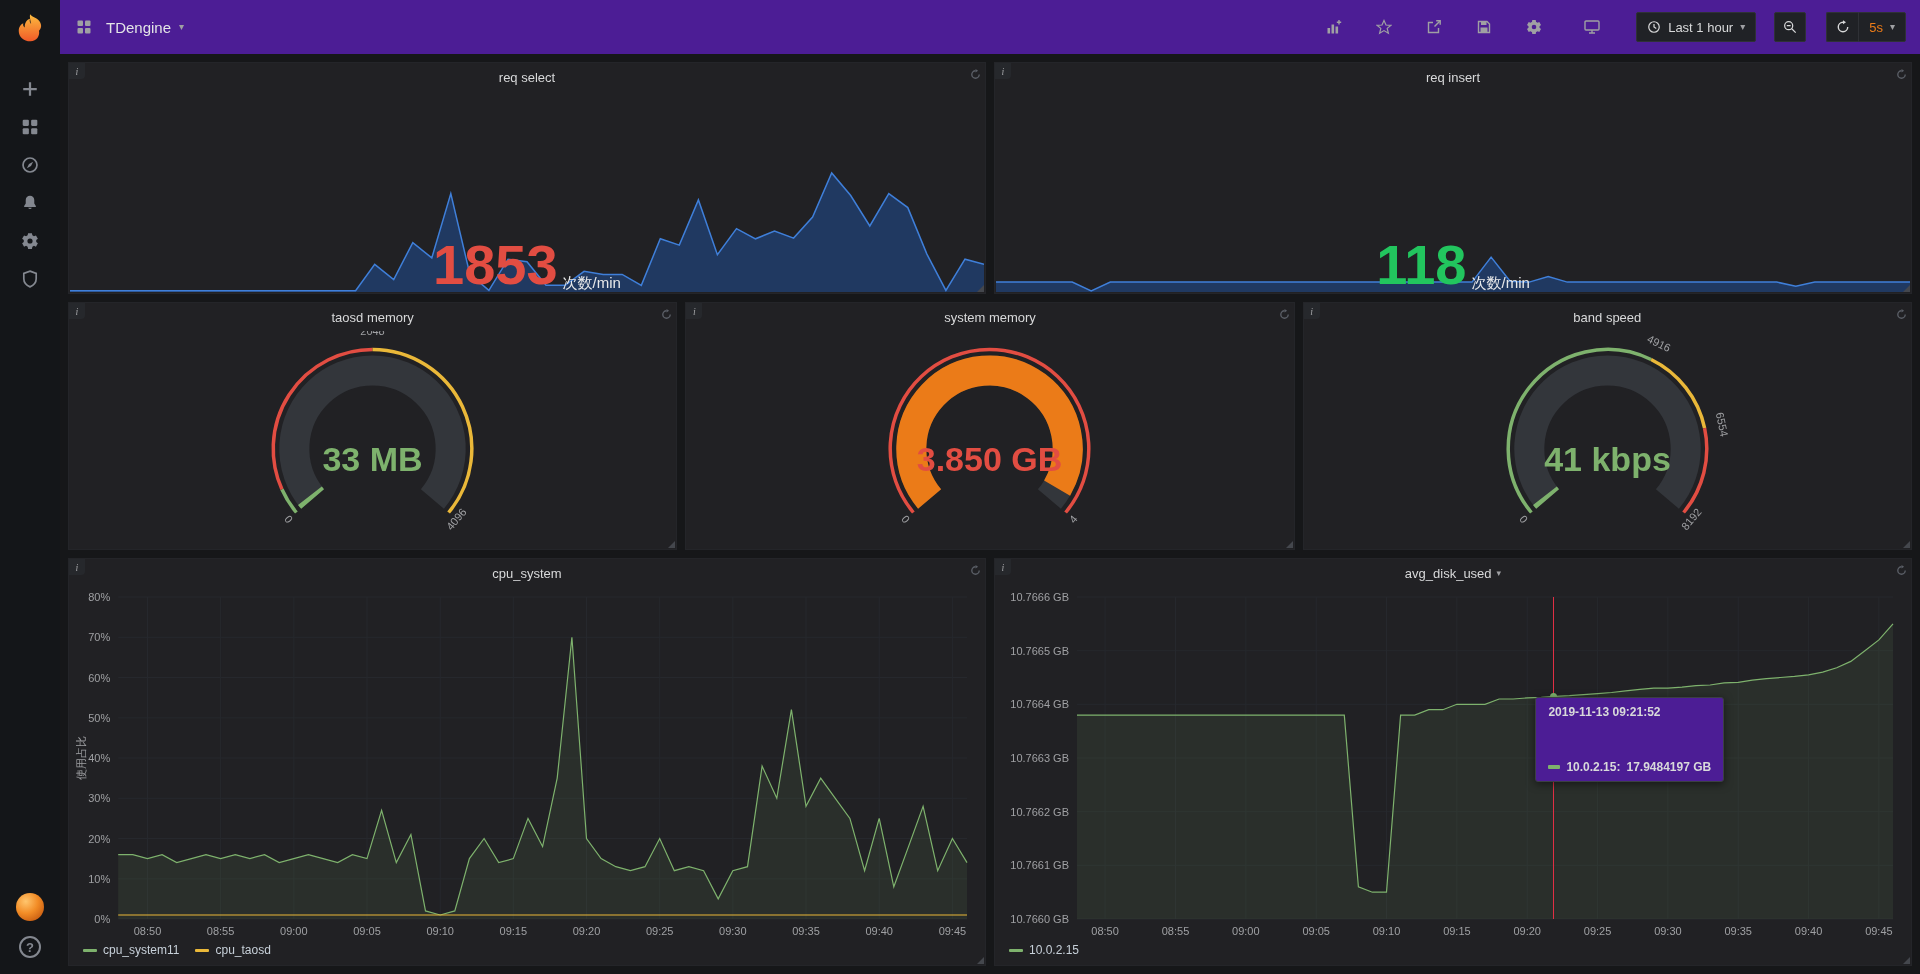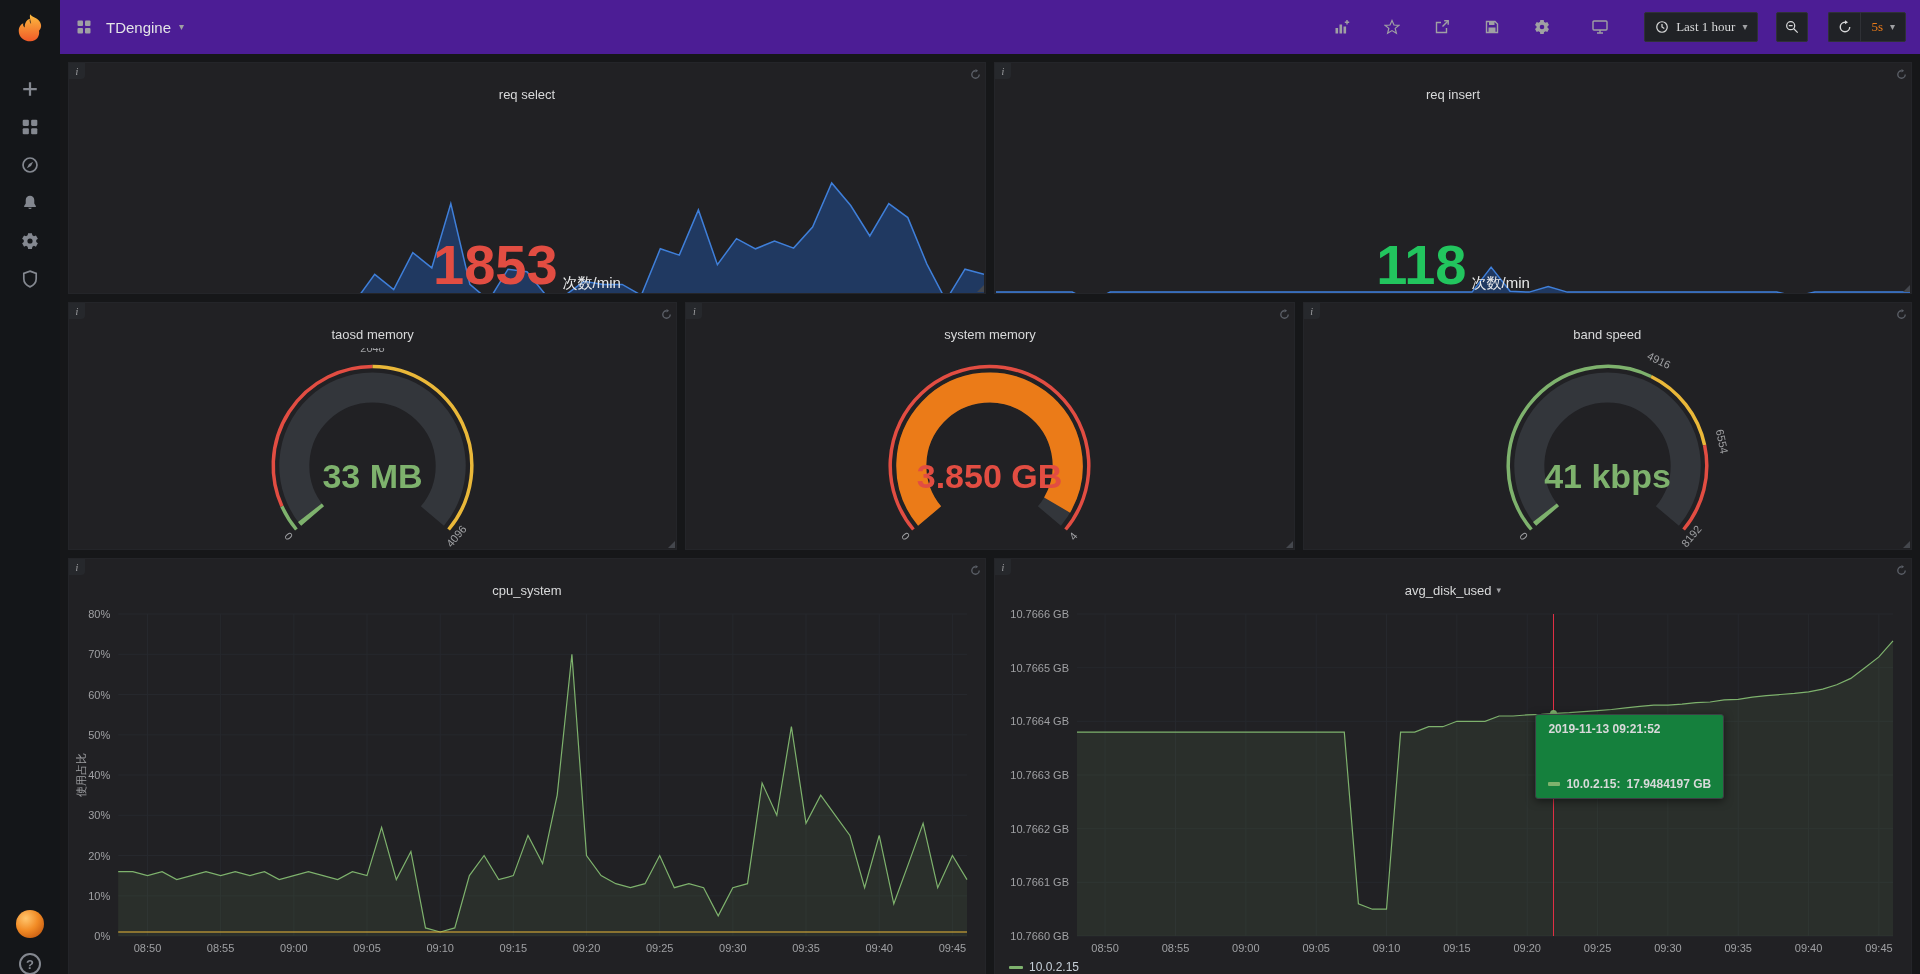--- a/index.html
+++ b/index.html
@@ -17,36 +17,36 @@
   .avatar { width:28px; height:28px; border-radius:50%; background:radial-gradient(circle at 35% 30%, #ffc66e 0%, #f28c26 45%, #b54708 100%); display:block; }
   .help-circle { width:22px; height:22px; border:2px solid #848890; border-radius:50%; color:#848890; display:flex; align-items:center; justify-content:center; font-size:13px; font-weight:bold; }
 
   
   .navbar { grid-row:1; grid-column:2; background:#4c1d95; display:flex; align-items:center; justify-content:space-between; padding:0 14px 0 8px; }
   .nav-left { display:flex; align-items:center; gap:6px; }
   .nav-iconbtn { background:none; border:none; color:#9fa0a3; width:32px; height:32px; display:flex; align-items:center; justify-content:center; cursor:pointer; }
   .nav-iconbtn svg { width:16px; height:16px; }
   .dash-title-btn { background:none; border:none; color:#e3e4e6; font-size:15px; font-family:inherit; display:flex; align-items:center; gap:8px; cursor:pointer; }
   .caret { color:#9fa0a3; font-size:10px; line-height:1; }
-  .nav-right { display:flex; align-items:center; gap:18px;font-family:Liberation Serif, serif; }
+  .nav-right { display:flex; align-items:center; gap:18px; }
   .tv-gap { margin:0 10px 0 8px; }
   .btn { background:#202226; border:1px solid #2f3136; color:#d8d9da; height:30px; border-radius:2px; display:flex; align-items:center; gap:7px; padding:0 10px; font-size:13px; font-family:inherit; cursor:pointer; }
   .btn svg { width:14px; height:14px; }
   .btn.sq { width:32px; padding:0; justify-content:center; }
   .btn-group { display:flex; margin-left:2px; }
   .btn-group .btn:first-child { border-right:none; border-radius:2px 0 0 2px; }
   .btn-group .btn:last-child { border-radius:0 2px 2px 0; }
 
   
   .content { grid-row:2; grid-column:2; padding:8px; display:grid; grid-template-columns:repeat(6,1fr); grid-template-rows:232px 248px 1fr; gap:8px; }
   .span3 { grid-column:span 3; }
   .span2 { grid-column:span 2; }
 
   .panel { background:#212124; border:1px solid #242529; position:relative; display:flex; flex-direction:column; overflow:hidden; }
-  .panel-header { height:28px; flex:0 0 auto; display:flex; align-items:center; justify-content:center; gap:5px; font-size:13px; font-weight:500; color:#d8d9da; cursor:pointer; position:relative; z-index:3;margin-top:17px; }
+  .panel-header { height:28px; flex:0 0 auto; display:flex; align-items:center; justify-content:center; gap:5px; font-size:13px; font-weight:500; color:#d8d9da; cursor:pointer; position:relative; z-index:3; }
   .panel-header .caret { font-size:9px; }
   .panel-info { position:absolute; top:0; left:0; width:16px; height:16px; background:#26282c; color:#9fa0a3; font-size:10px; font-style:italic; font-family:"Liberation Serif", serif; display:flex; align-items:center; justify-content:center; border-radius:0 0 4px 0; z-index:5; cursor:pointer; }
   .panel-loading { position:absolute; top:3px; right:4px; color:#5a5e66; z-index:5; }
   .panel-loading svg { width:11px; height:11px; }
   .panel-body { flex:1; position:relative; }
   .resize { position:absolute; right:1px; bottom:1px; width:0; height:0; border-left:7px solid transparent; border-bottom:7px solid #44474d; cursor:nwse-resize; z-index:5; }
 
   
   .stat { position:absolute; inset:0; display:flex; align-items:flex-end; justify-content:center; gap:5px; z-index:2; pointer-events:none; }
   .stat-num { font-size:56px; font-weight:700; line-height:1; }
@@ -57,21 +57,21 @@
   
   .gauge-host { position:absolute; inset:0; }
 
   
   .graph-body { flex:1; display:flex; flex-direction:column; position:relative; }
   .chart { flex:1; position:relative; margin:0 4px; }
   .legend { height:24px; flex:0 0 auto; display:flex; align-items:center; gap:16px; padding:0 8px 6px 14px; font-size:12px; color:#c7d0d9; }
   .legend-item { display:flex; align-items:center; cursor:pointer; }
   .legend-line { display:inline-block; width:14px; height:3px; margin-right:6px; border-radius:1px; }
 
-  .graph-tooltip { position:absolute; left:59%; top:29%; background:#15803d; border:1px solid #3c3f44; border-radius:3px; padding:7px 12px; font-size:12px; color:#d8d9da; z-index:6; box-shadow:0 2px 8px rgba(0,0,0,0.5); white-space:nowrap; }
+  .graph-tooltip { position:absolute; left:59%; top:29%; background:#4c1d95; border:1px solid #3c3f44; border-radius:3px; padding:7px 12px; font-size:12px; color:#d8d9da; z-index:6; box-shadow:0 2px 8px rgba(0,0,0,0.5); white-space:nowrap; }
   .tt-time { font-weight:bold; margin-bottom:5px; }
   .tt-row { display:flex; align-items:center; gap:6px; font-weight:bold;margin-top:41px; }
   .tt-swatch { width:12px; height:4px; background:#7eb26d; display:inline-block; border-radius:1px; }
 </style>
 </head>
 <body>
 
 <div class="app">
 
   <aside class="sidebar">
@@ -402,20 +402,30 @@
               <line x1="806.2" x2="806.2" y1="10" y2="332" stroke="#26282d"></line>
               <text x="806.2" y="348" text-anchor="middle" fill="#9fa0a3" font-size="11">09:40</text>
               <line x1="879.4" x2="879.4" y1="10" y2="332" stroke="#26282d"></line>
               <text x="879.4" y="348" text-anchor="middle" fill="#9fa0a3" font-size="11">09:45</text>
               <text transform="translate(12 171.0) rotate(-90)" text-anchor="middle" fill="#9fa0a3" font-size="11">使用占比</text>
               <path d="M45.2 267.6L59.8 267.6L74.5 271.6L89.1 267.6L103.7 275.6L118.4 271.6L133.0 267.6L147.6 271.6L162.3 267.6L176.9 271.6L191.5 267.6L206.2 275.6L220.8 271.6L235.4 267.6L250.1 271.6L264.7 275.6L279.4 267.6L294.0 271.6L308.6 223.3L323.3 275.6L337.9 247.5L352.5 323.9L367.2 328.0L381.8 323.9L396.4 271.6L411.1 251.5L425.7 275.6L440.3 271.6L455.0 231.4L469.6 259.6L484.2 191.1L498.9 50.3L513.5 251.5L528.1 271.6L542.8 279.7L557.4 283.7L572.0 279.7L586.7 251.5L601.3 283.7L615.9 279.7L630.6 283.7L645.2 311.9L659.8 283.7L674.5 279.7L689.1 179.1L703.8 211.3L718.4 122.7L733.0 219.3L747.7 191.1L762.3 211.3L776.9 231.4L791.6 283.7L806.2 231.4L820.8 299.8L835.5 259.6L850.1 219.3L864.7 283.7L879.4 251.5L894.0 275.6L894.0 332.0L45.2 332.0Z" fill="rgba(126,178,109,0.10)"></path>
               <path d="M45.2 267.6L59.8 267.6L74.5 271.6L89.1 267.6L103.7 275.6L118.4 271.6L133.0 267.6L147.6 271.6L162.3 267.6L176.9 271.6L191.5 267.6L206.2 275.6L220.8 271.6L235.4 267.6L250.1 271.6L264.7 275.6L279.4 267.6L294.0 271.6L308.6 223.3L323.3 275.6L337.9 247.5L352.5 323.9L367.2 328.0L381.8 323.9L396.4 271.6L411.1 251.5L425.7 275.6L440.3 271.6L455.0 231.4L469.6 259.6L484.2 191.1L498.9 50.3L513.5 251.5L528.1 271.6L542.8 279.7L557.4 283.7L572.0 279.7L586.7 251.5L601.3 283.7L615.9 279.7L630.6 283.7L645.2 311.9L659.8 283.7L674.5 279.7L689.1 179.1L703.8 211.3L718.4 122.7L733.0 219.3L747.7 191.1L762.3 211.3L776.9 231.4L791.6 283.7L806.2 231.4L820.8 299.8L835.5 259.6L850.1 219.3L864.7 283.7L879.4 251.5L894.0 275.6" fill="none" stroke="#7eb26d" stroke-width="1.2"></path>
               <path d="M45.2 328.0L59.8 328.0L74.5 328.0L89.1 328.0L103.7 328.0L118.4 328.0L133.0 328.0L147.6 328.0L162.3 328.0L176.9 328.0L191.5 328.0L206.2 328.0L220.8 328.0L235.4 328.0L250.1 328.0L264.7 328.0L279.4 328.0L294.0 328.0L308.6 328.0L323.3 328.0L337.9 328.0L352.5 328.0L367.2 328.0L381.8 328.0L396.4 328.0L411.1 328.0L425.7 328.0L440.3 328.0L455.0 328.0L469.6 328.0L484.2 328.0L498.9 328.0L513.5 328.0L528.1 328.0L542.8 328.0L557.4 328.0L572.0 328.0L586.7 328.0L601.3 328.0L615.9 328.0L630.6 328.0L645.2 328.0L659.8 328.0L674.5 328.0L689.1 328.0L703.8 328.0L718.4 328.0L733.0 328.0L747.7 328.0L762.3 328.0L776.9 328.0L791.6 328.0L806.2 328.0L820.8 328.0L835.5 328.0L850.1 328.0L864.7 328.0L879.4 328.0L894.0 328.0" fill="none" stroke="#eab839" stroke-width="1.2"></path>
             </svg>
           </div>
+        <div class="legend">
+            <span class="legend-item">
+              <span class="legend-line" style="background: rgb(126, 178, 109);"></span>
+              <span>cpu_system11</span>
+            </span>
+            <span class="legend-item">
+              <span class="legend-line" style="background: rgb(234, 184, 57);"></span>
+              <span>cpu_taosd</span>
+            </span>
+          </div>
       </div>
       <div class="resize"></div>
     </section>
 
     <section class="panel span3">
       <div class="panel-info">i</div>
       <div class="panel-loading"><svg viewBox="0 0 16 16">
             <path d="M8 2.6a5.4 5.4 0 1 0 5.4 5.4" fill="none" stroke="currentColor" stroke-width="2"></path>
             <polygon points="8,0 11.8,2.6 8,5.2" fill="currentColor"></polygon>
           </svg></div>

